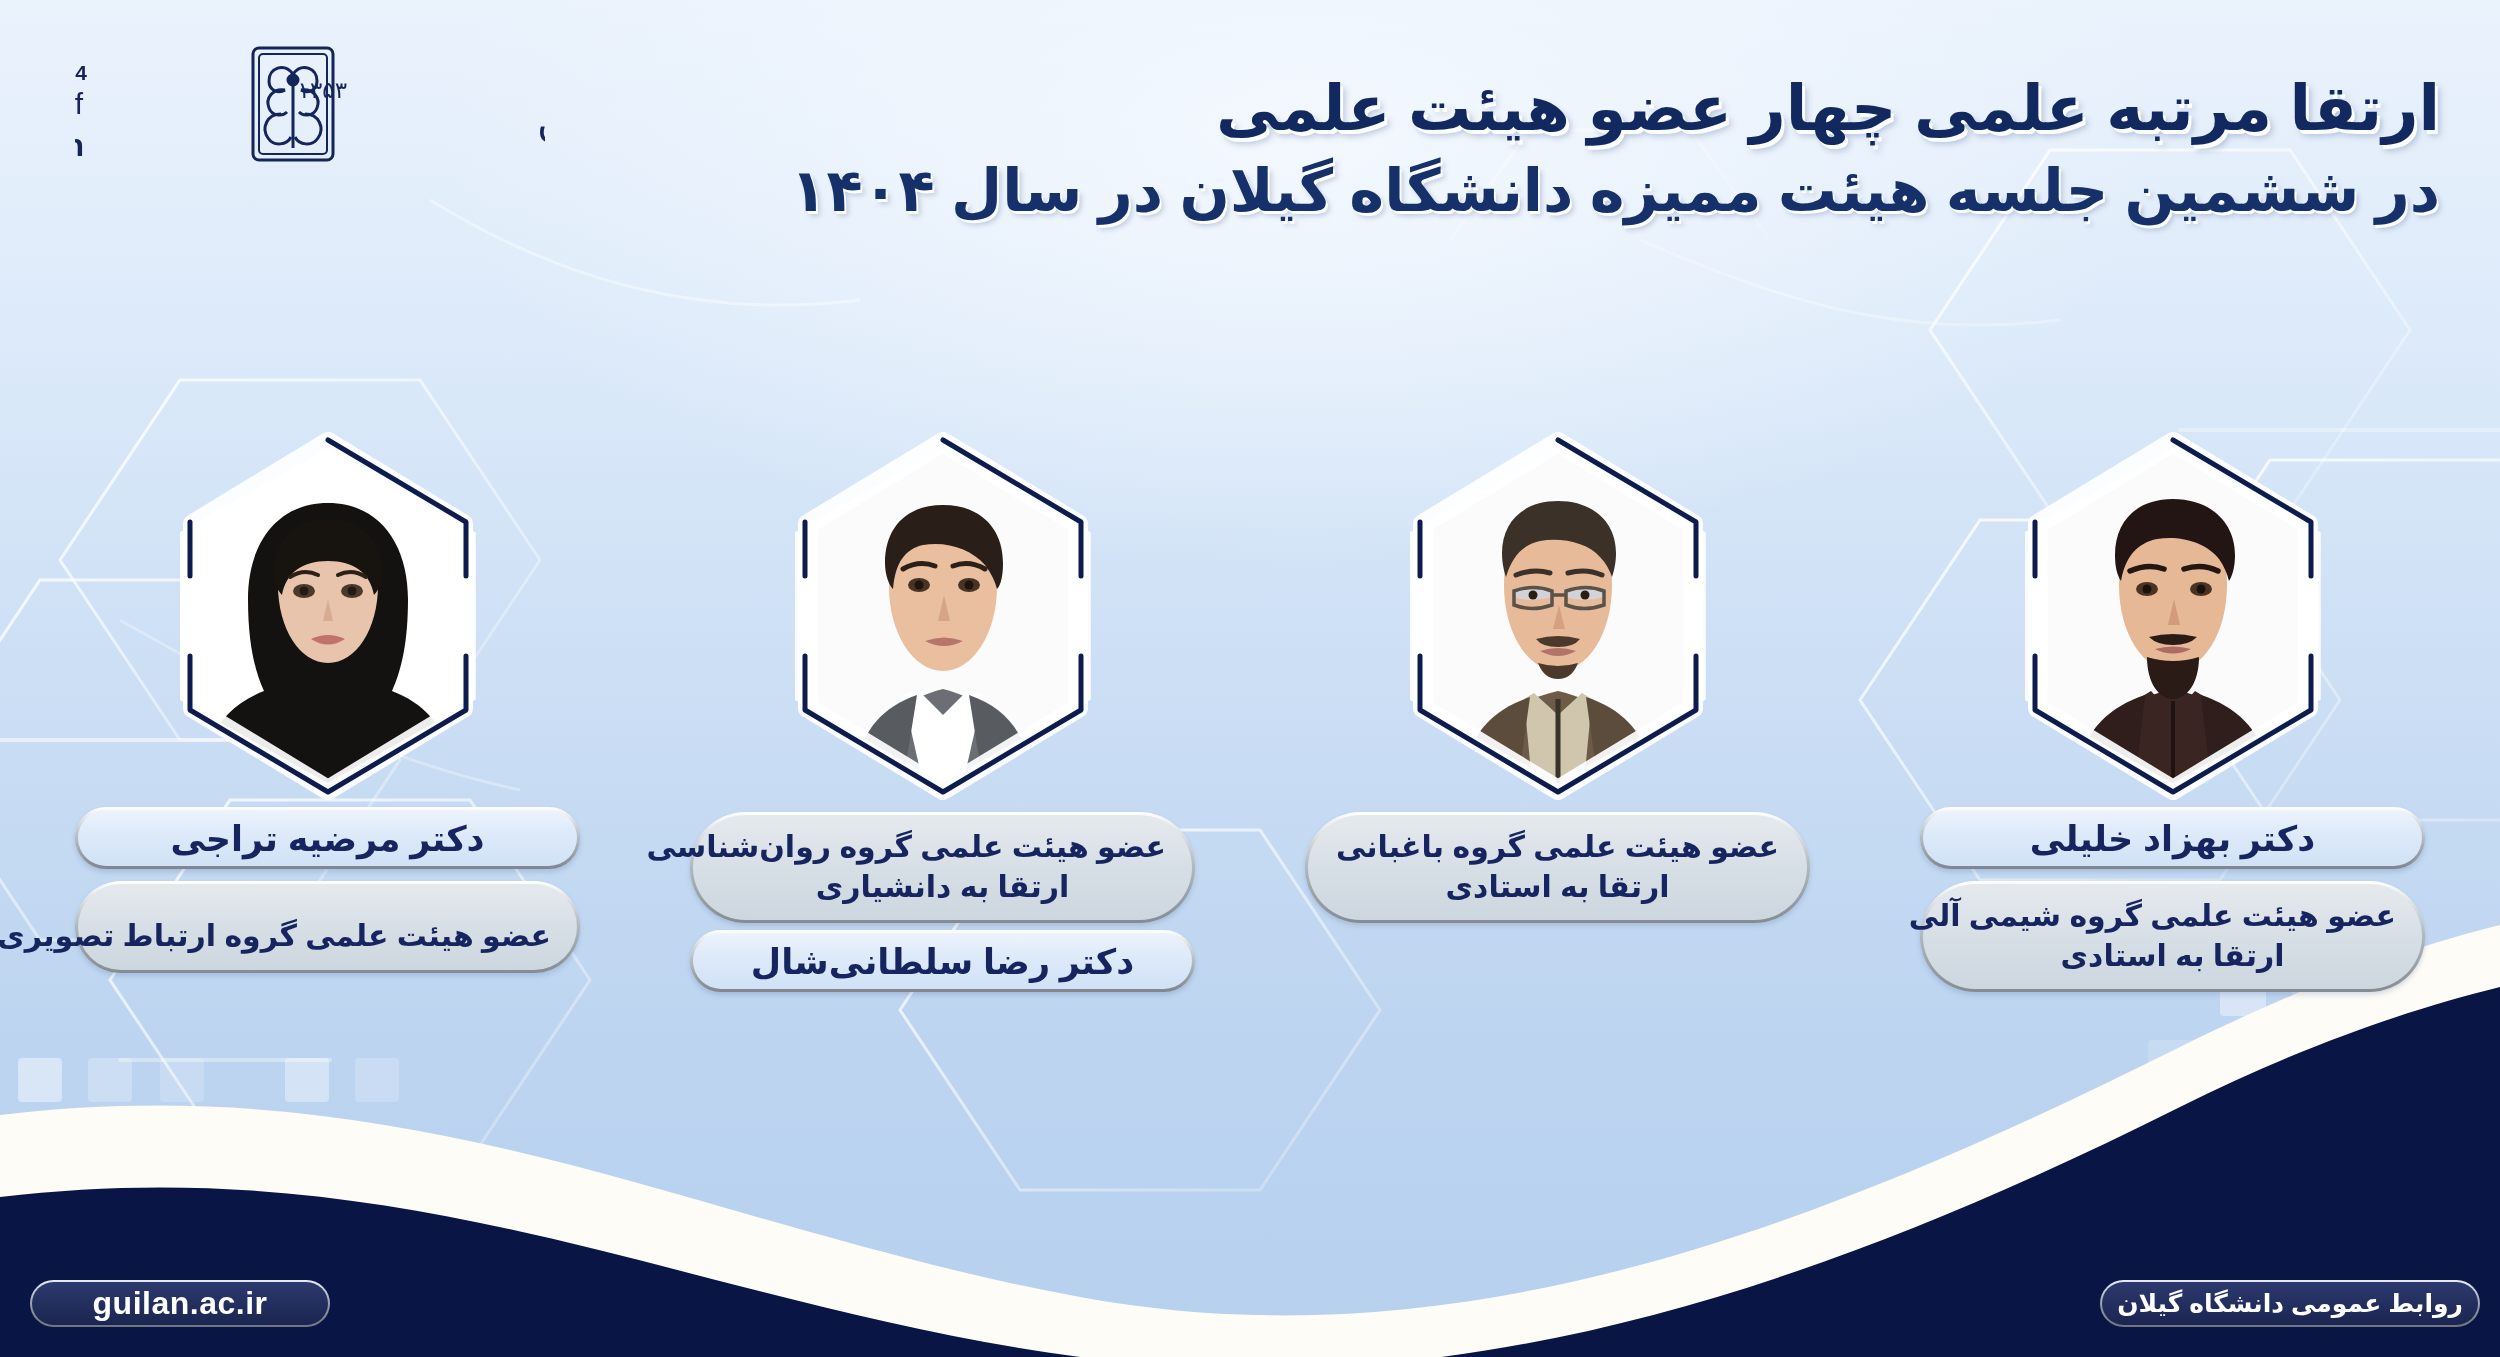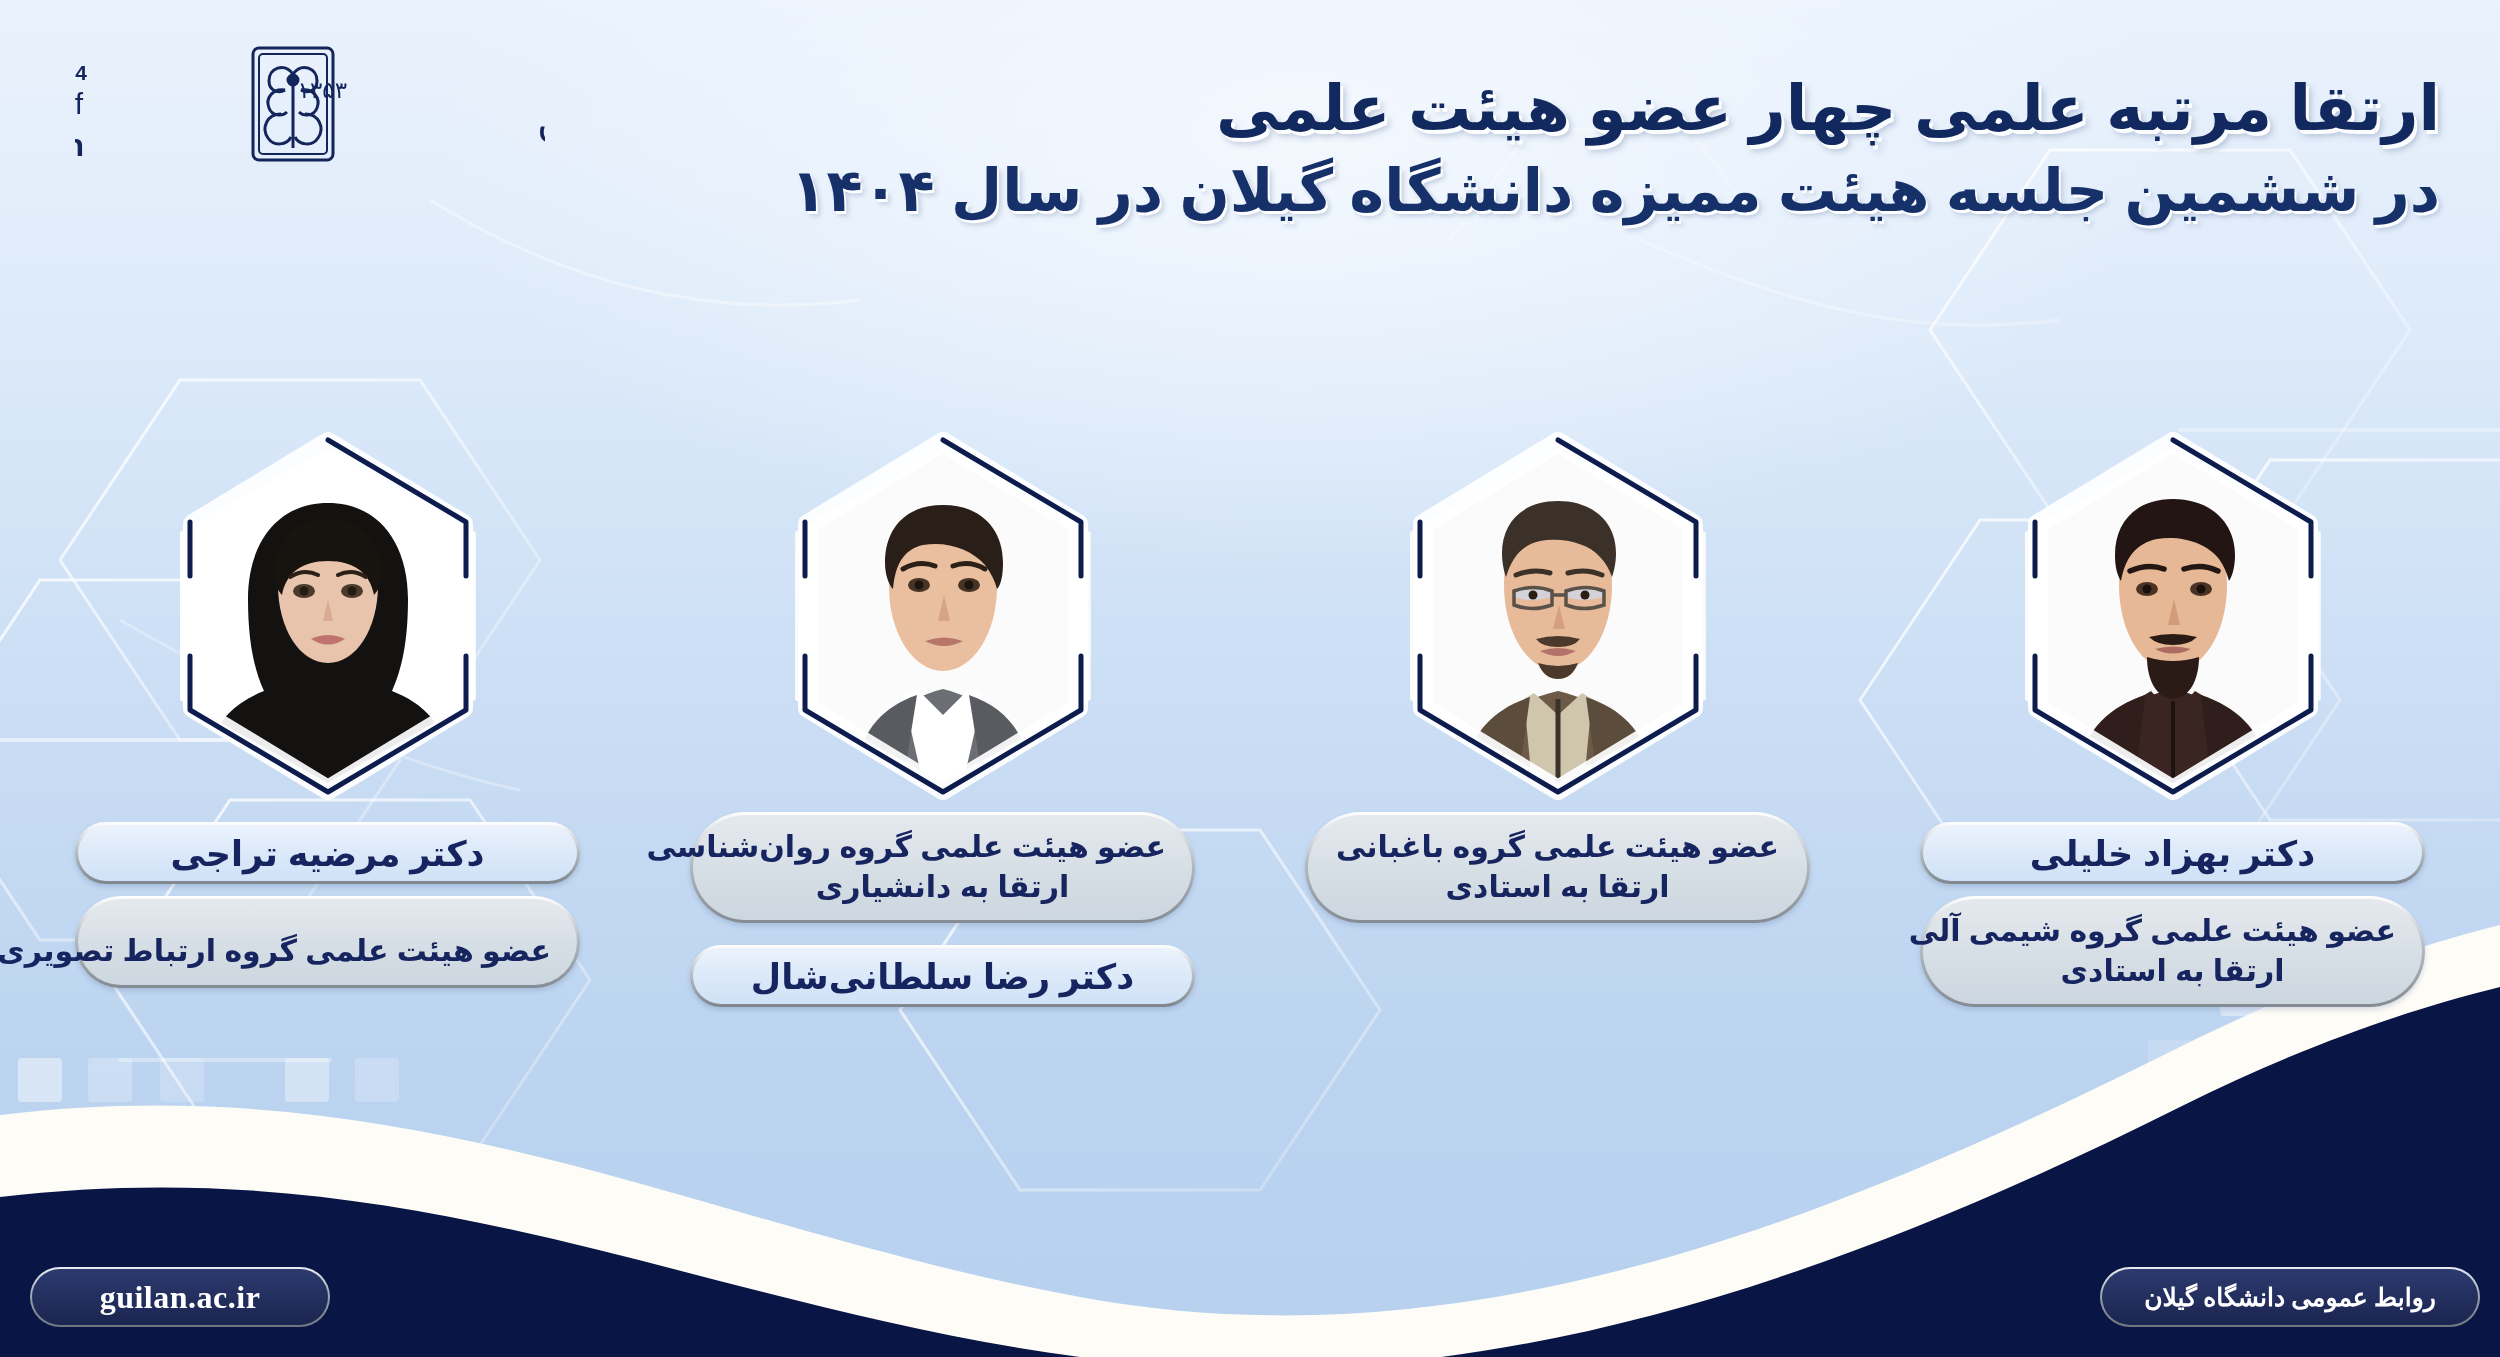--- a/index.html
+++ b/index.html
@@ -59,21 +59,21 @@
   }
   .hexphoto .portrait{position:absolute;inset:0;}
 
   .pill{
     position:relative;box-sizing:border-box;
     border-radius:999px;
     text-align:center;direction:rtl;
     color:#16245f;font-weight:bold;
   }
   .pill-name{
-    margin-top:22px;width:505px;height:62px;line-height:58px;
+    margin-top:7px;width:505px;height:62px;line-height:58px;
     font-size:35px;
     background:linear-gradient(180deg,#eff5fd 0%, #dce9f9 48%, #cfe1f6 100%);
     border:3px solid transparent;
     background-origin:border-box;
     background-image:
       linear-gradient(180deg,#eef4fd 0%, #dce9f9 48%, #cfe1f6 100%),
       linear-gradient(180deg,#ffffff 0%, #b9c0c6 45%, #7e858c 100%);
     background-clip:padding-box,border-box;
     box-shadow:0 3px 5px rgba(70,95,140,.22);
   }
@@ -86,30 +86,29 @@
       linear-gradient(180deg,#e6eaee 0%, #d7dfe6 50%, #ccd6de 100%),
       linear-gradient(180deg,#ffffff 0%, #b4bcc3 45%, #848b92 100%);
     background-clip:padding-box,border-box;
     box-shadow:0 3px 5px rgba(70,95,140,.20);
   }
   .pill-role span{display:block;white-space:nowrap;}
 
   
   .foot-pill{
     position:absolute;bottom:30px;box-sizing:border-box;
-    height:60px;border-radius:999px;
+    height:47px;border-radius:999px;
     display:flex;align-items:center;justify-content:center;
     color:#ffffff;font-weight:bold;
     background:linear-gradient(180deg,#2d3a6e 0%, #24305f 50%, #1b2550 100%);
     border:2px solid transparent;background-origin:border-box;
     background-image:
       linear-gradient(180deg,#2e3b70 0%, #232f5e 50%, #1a2450 100%),
       linear-gradient(180deg,#e9edf2 0%, #9aa2ac 50%, #6e757e 100%);
     background-clip:padding-box,border-box;
-    font-family:Liberation Serif, serif;
   }
   .foot-left{left:30px;width:300px;font-size:32px;letter-spacing:.5px;direction:ltr;}
   .foot-right{right:20px;width:380px;font-size:25px;direction:rtl;}
 </style>
 </head>
 <body>
 
 <div id="poster">
 
   <svg class="bg-layer" width="2500" height="1357" viewBox="0 0 2500 1357" aria-hidden="true">

